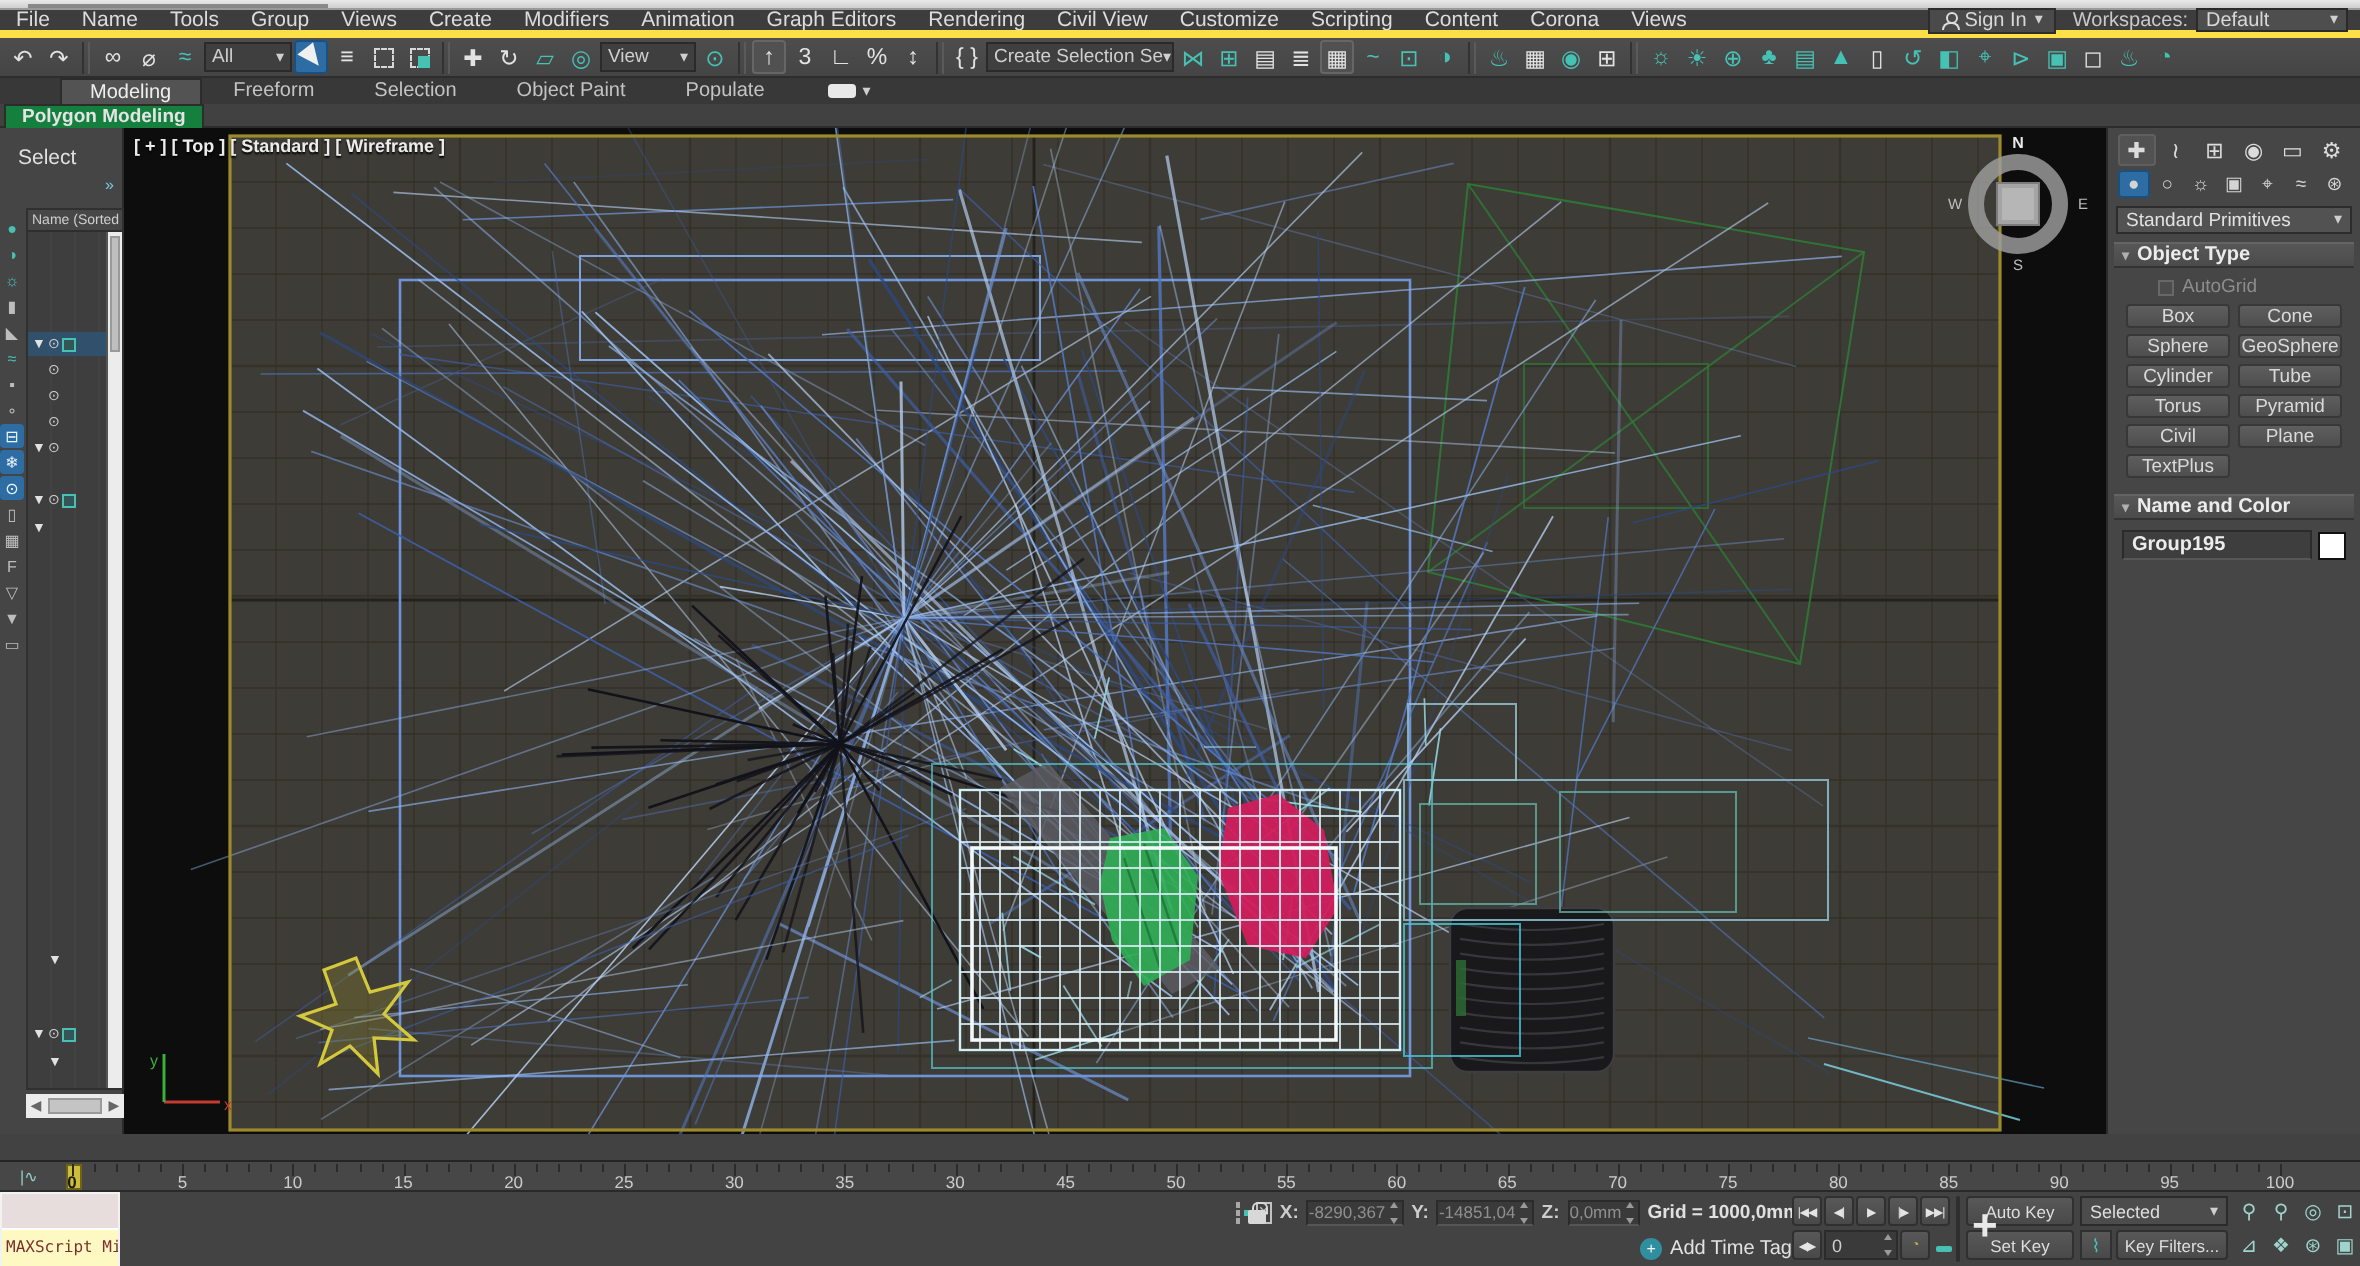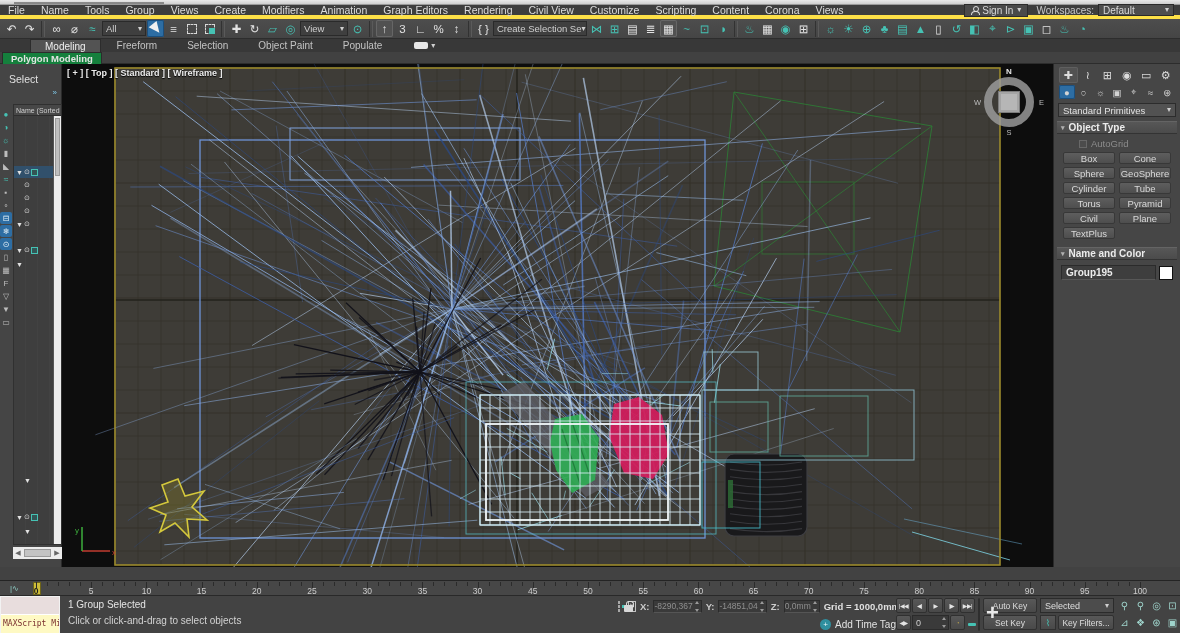--- a/index.html
+++ b/index.html
@@ -925,24 +925,20 @@
       <span class="rnum" style="left: 1020.6px;">90</span>
       <span class="rnum" style="left: 1075.8px;">95</span>
       <span class="rnum" style="left: 1131px;">100</span>
     </div>
 
   <div class="row status">
     <div class="msbox">
       <div class="msrow1"></div>
       <div class="msrow2">MAXScript Mi</div>
     </div>
-    <div class="prompts">
-      <div class="l1">1 Group Selected</div>
-      <div class="l2">Click or click-and-drag to select objects</div>
-    </div>
     <div class="coords">
       <div class="crow1">
         <span class="iso"></span>
         <span class="lockic"></span>
         <span class="coordic">✕</span>
         <span class="clabel">X:</span>
         <span class="cfield" style="width:52px">
           <span class="cv">-8290,367</span>
           <span class="cspin">
               <i class="up"></i>

